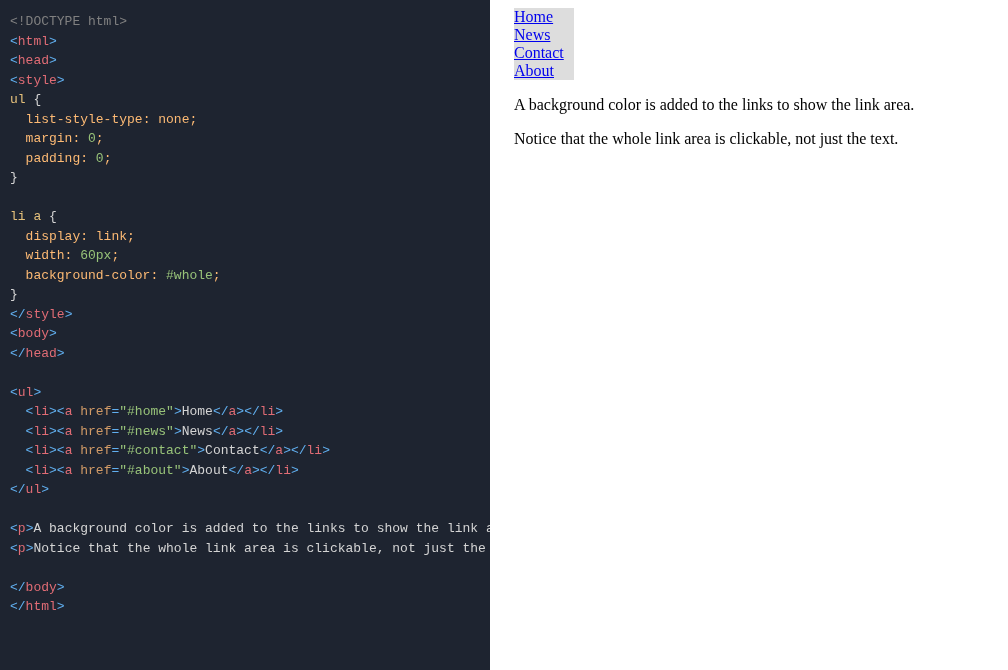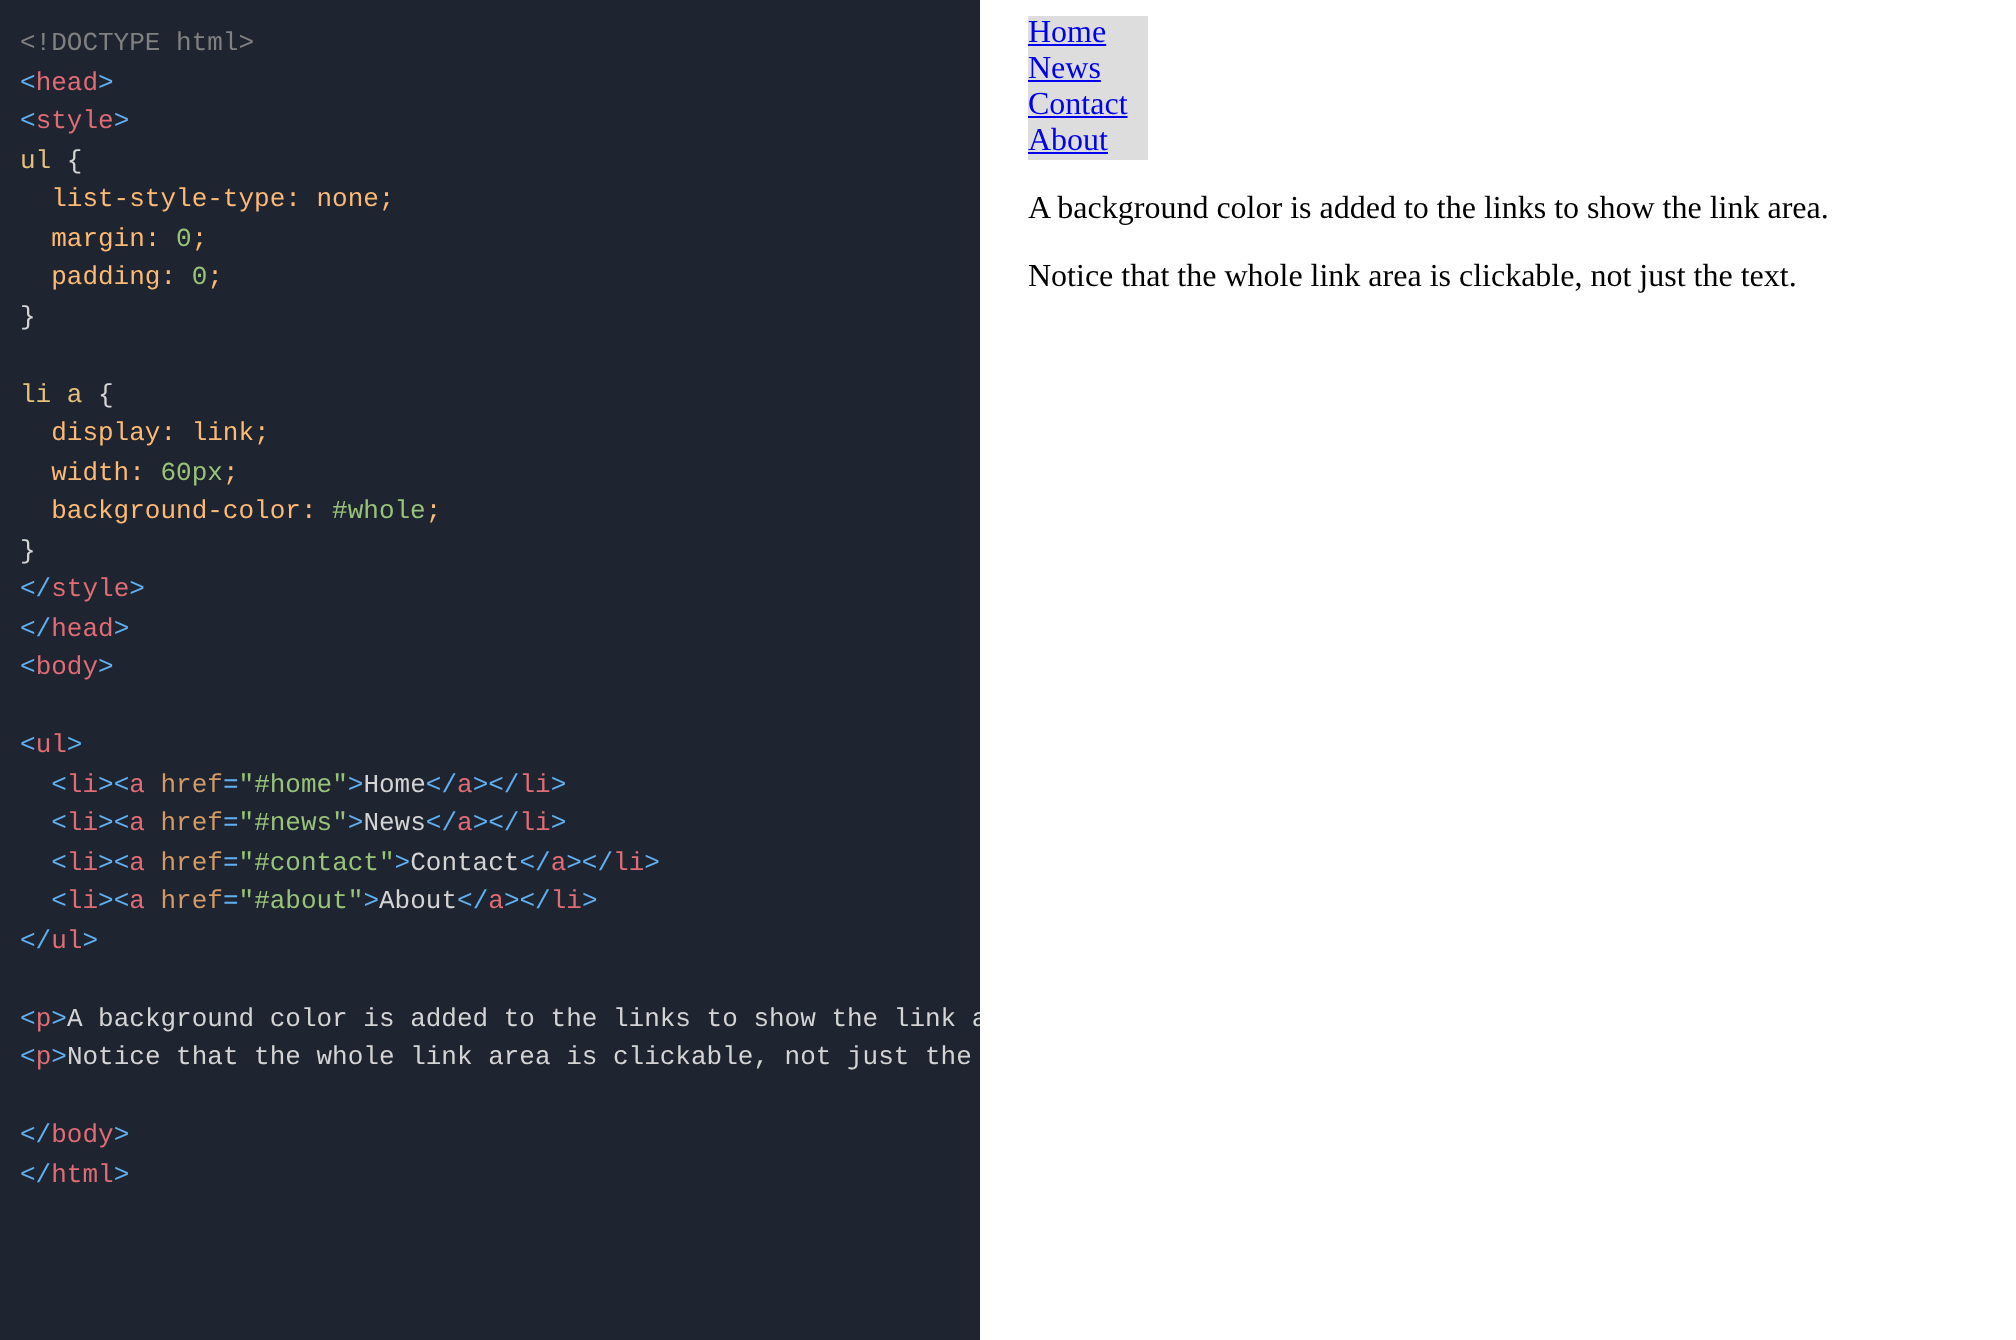--- a/index.html
+++ b/index.html
@@ -61,36 +61,37 @@
 .c-sel { color: #e5c07b; }
 .c-punc { color: #61afef; }
 </style>
 </head>
 <body>
 
 <div class="container">
 
   <div class="editor-pane">
     <div class="code-line"><span class="c-gray">&lt;!DOCTYPE</span><span class="c-gray"> html&gt;</span></div>
+    <div class="code-line"><span class="c-punc">&lt;</span><span class="c-tag">html</span><span class="c-punc">&gt;</span></div>
     <div class="code-line"><span class="c-punc">&lt;</span><span class="c-tag">head</span><span class="c-punc">&gt;</span></div>
     <div class="code-line"><span class="c-punc">&lt;</span><span class="c-tag">style</span><span class="c-punc">&gt;</span></div>
     <div class="code-line"><span class="c-sel">ul</span><span class="c-brace"> {</span></div>
     <div class="code-line"><span class="c-prop">  list-style-type</span><span class="c-prop">: none;</span></div>
     <div class="code-line"><span class="c-prop">  margin</span><span class="c-prop">: </span><span class="c-num">0</span><span class="c-prop">;</span></div>
     <div class="code-line"><span class="c-prop">  padding</span><span class="c-prop">: </span><span class="c-num">0</span><span class="c-prop">;</span></div>
     <div class="code-line"><span class="c-brace">}</span></div>
     <div class="code-line"><span></span>&nbsp;</div>
     <div class="code-line"><span class="c-sel">li</span><span> </span><span class="c-sel">a</span><span class="c-brace"> {</span></div>
     <div class="code-line"><span class="c-prop">  display</span><span class="c-prop">: link;</span></div>
     <div class="code-line"><span class="c-prop">  width</span><span class="c-prop">: </span><span class="c-num">60px</span><span class="c-prop">;</span></div>
     <div class="code-line"><span class="c-prop">  background-color</span><span class="c-prop">: </span><span class="c-num">#whole</span><span class="c-prop">;</span></div>
     <div class="code-line"><span class="c-brace">}</span></div>
     <div class="code-line"><span class="c-punc">&lt;/</span><span class="c-tag">style</span><span class="c-punc">&gt;</span></div>
+    <div class="code-line"><span class="c-punc">&lt;</span><span class="c-tag">body</span><span class="c-punc">&gt;</span></div>
     <div class="code-line"><span class="c-punc">&lt;/</span><span class="c-tag">head</span><span class="c-punc">&gt;</span></div>
-    <div class="code-line"><span class="c-punc">&lt;</span><span class="c-tag">body</span><span class="c-punc">&gt;</span></div>
     <div class="code-line"><span></span>&nbsp;</div>
     <div class="code-line"><span class="c-punc">&lt;</span><span class="c-tag">ul</span><span class="c-punc">&gt;</span></div>
     <div class="code-line"><span class="c-punc">  &lt;</span><span class="c-tag">li</span><span class="c-punc">&gt;&lt;</span><span class="c-tag">a</span><span class="c-attr"> href</span><span class="c-punc">=</span><span class="c-val">"#home"</span><span class="c-punc">&gt;</span><span class="c-text">Home</span><span class="c-punc">&lt;/</span><span class="c-tag">a</span><span class="c-punc">&gt;&lt;/</span><span class="c-tag">li</span><span class="c-punc">&gt;</span></div>
     <div class="code-line"><span class="c-punc">  &lt;</span><span class="c-tag">li</span><span class="c-punc">&gt;&lt;</span><span class="c-tag">a</span><span class="c-attr"> href</span><span class="c-punc">=</span><span class="c-val">"#news"</span><span class="c-punc">&gt;</span><span class="c-text">News</span><span class="c-punc">&lt;/</span><span class="c-tag">a</span><span class="c-punc">&gt;&lt;/</span><span class="c-tag">li</span><span class="c-punc">&gt;</span></div>
     <div class="code-line"><span class="c-punc">  &lt;</span><span class="c-tag">li</span><span class="c-punc">&gt;&lt;</span><span class="c-tag">a</span><span class="c-attr"> href</span><span class="c-punc">=</span><span class="c-val">"#contact"</span><span class="c-punc">&gt;</span><span class="c-text">Contact</span><span class="c-punc">&lt;/</span><span class="c-tag">a</span><span class="c-punc">&gt;&lt;/</span><span class="c-tag">li</span><span class="c-punc">&gt;</span></div>
     <div class="code-line"><span class="c-punc">  &lt;</span><span class="c-tag">li</span><span class="c-punc">&gt;&lt;</span><span class="c-tag">a</span><span class="c-attr"> href</span><span class="c-punc">=</span><span class="c-val">"#about"</span><span class="c-punc">&gt;</span><span class="c-text">About</span><span class="c-punc">&lt;/</span><span class="c-tag">a</span><span class="c-punc">&gt;&lt;/</span><span class="c-tag">li</span><span class="c-punc">&gt;</span></div>
     <div class="code-line"><span class="c-punc">&lt;/</span><span class="c-tag">ul</span><span class="c-punc">&gt;</span></div>
     <div class="code-line"><span></span>&nbsp;</div>
     <div class="code-line"><span class="c-punc">&lt;</span><span class="c-tag">p</span><span class="c-punc">&gt;</span><span class="c-text">A background color is added to the links to show the link area.</span></div>
     <div class="code-line"><span class="c-punc">&lt;</span><span class="c-tag">p</span><span class="c-punc">&gt;</span><span class="c-text">Notice that the whole link area is clickable, not just the text.</span></div>

